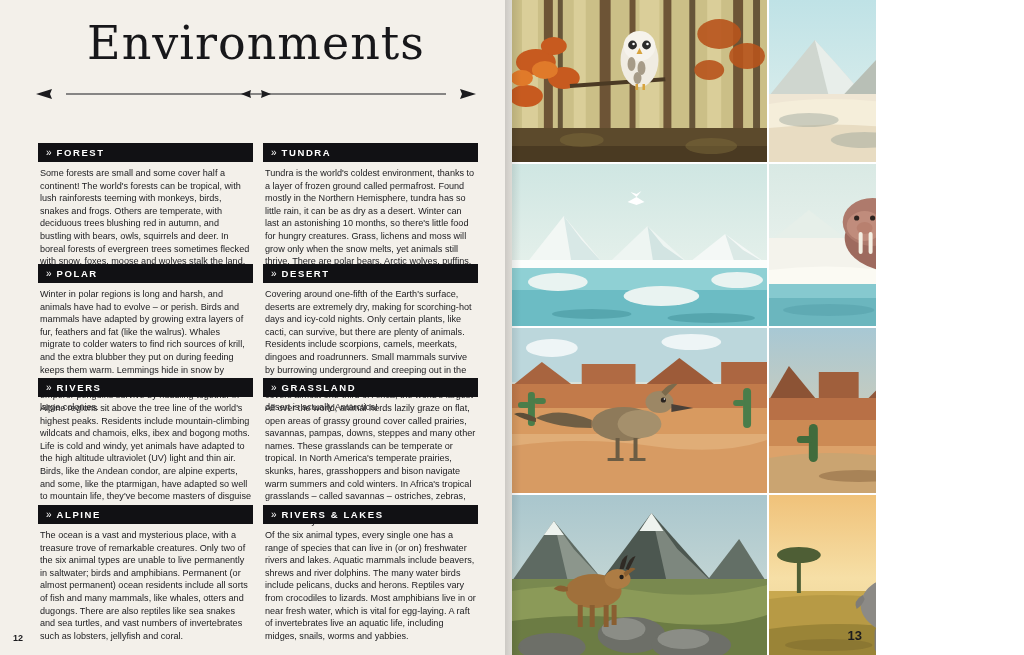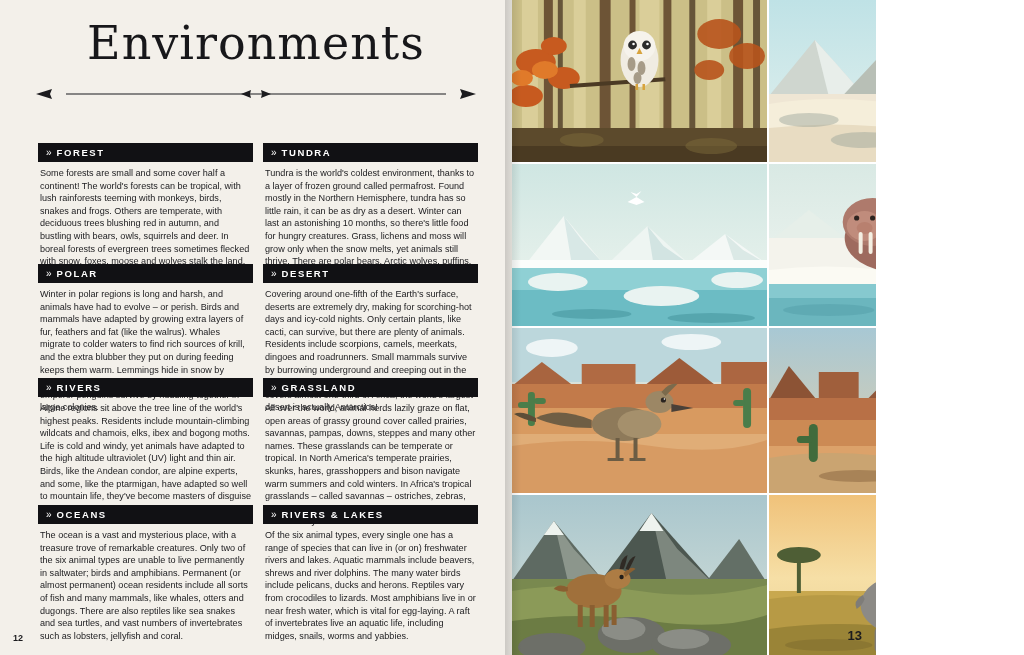--- a/index.html
+++ b/index.html
@@ -180,21 +180,21 @@
       <div class="sec-head">
         <span class="chev">»</span>
         <span class="lbl">GRASSLAND</span>
       </div>
       <div class="sec-body">All over the world, animal herds lazily graze on flat, open areas of grassy ground cover called prairies, savannas, pampas, downs, steppes and many other names. These grasslands can be temperate or tropical. In North America's temperate prairies, skunks, hares, grasshoppers and bison navigate warm summers and cold winters. In Africa's tropical grasslands – called savannas – ostriches, zebras, giraffes, cheetahs and elephants enjoy warm, humid weather all year round.</div>
     </div>
 
     <div class="section" style="left:38px; top:505px;">
       <div class="sec-head">
         <span class="chev">»</span>
-        <span class="lbl">OCEANS</span>
+        <span class="lbl">ALPINE</span>
       </div>
       <div class="sec-body">The ocean is a vast and mysterious place, with a treasure trove of remarkable creatures. Only two of the six animal types are unable to live permanently in saltwater; birds and amphibians. Permanent (or almost permanent) ocean residents include all sorts of fish and many mammals, like whales, otters and dugongs. There are also reptiles like sea snakes and sea turtles, and vast numbers of invertebrates such as lobsters, jellyfish and coral.</div>
     </div>
 
     <div class="section" style="left:263px; top:505px;">
       <div class="sec-head">
         <span class="chev">»</span>
         <span class="lbl">RIVERS &amp; LAKES</span>
       </div>
       <div class="sec-body">Of the six animal types, every single one has a range of species that can live in (or on) freshwater rivers and lakes. Aquatic mammals include beavers, shrews and river dolphins. The many water birds include pelicans, ducks and herons. Reptiles vary from crocodiles to lizards. Most amphibians live in or near fresh water, which is vital for egg-laying. A raft of invertebrates live an aquatic life, including midges, snails, worms and yabbies.</div>

